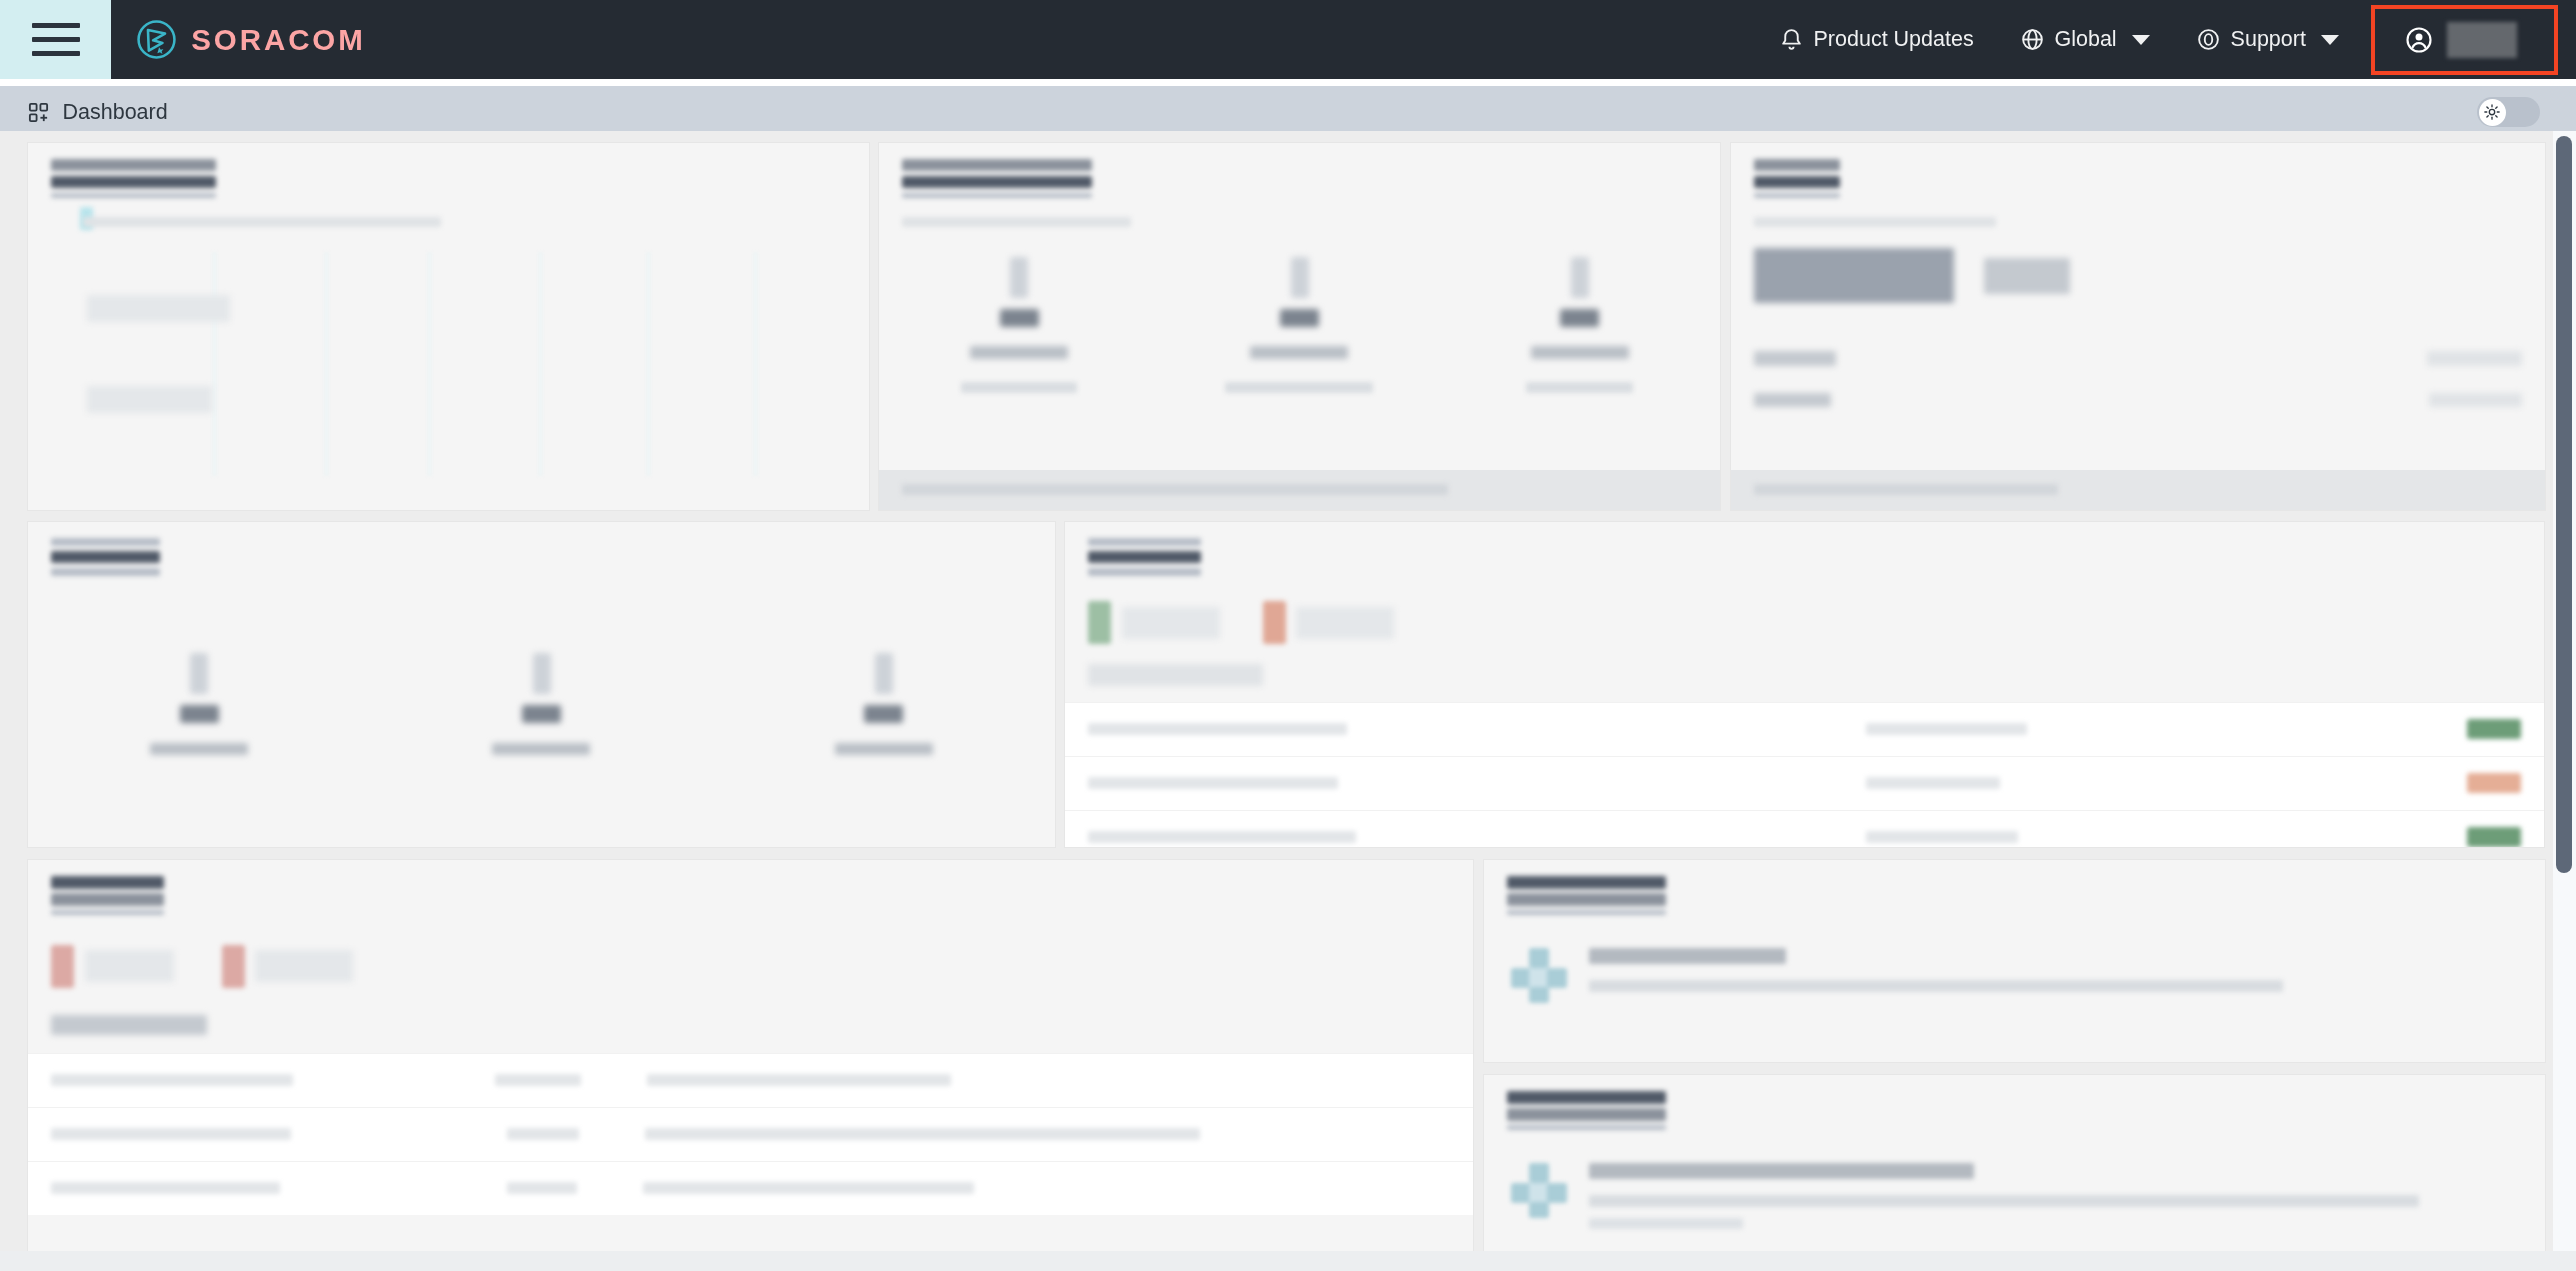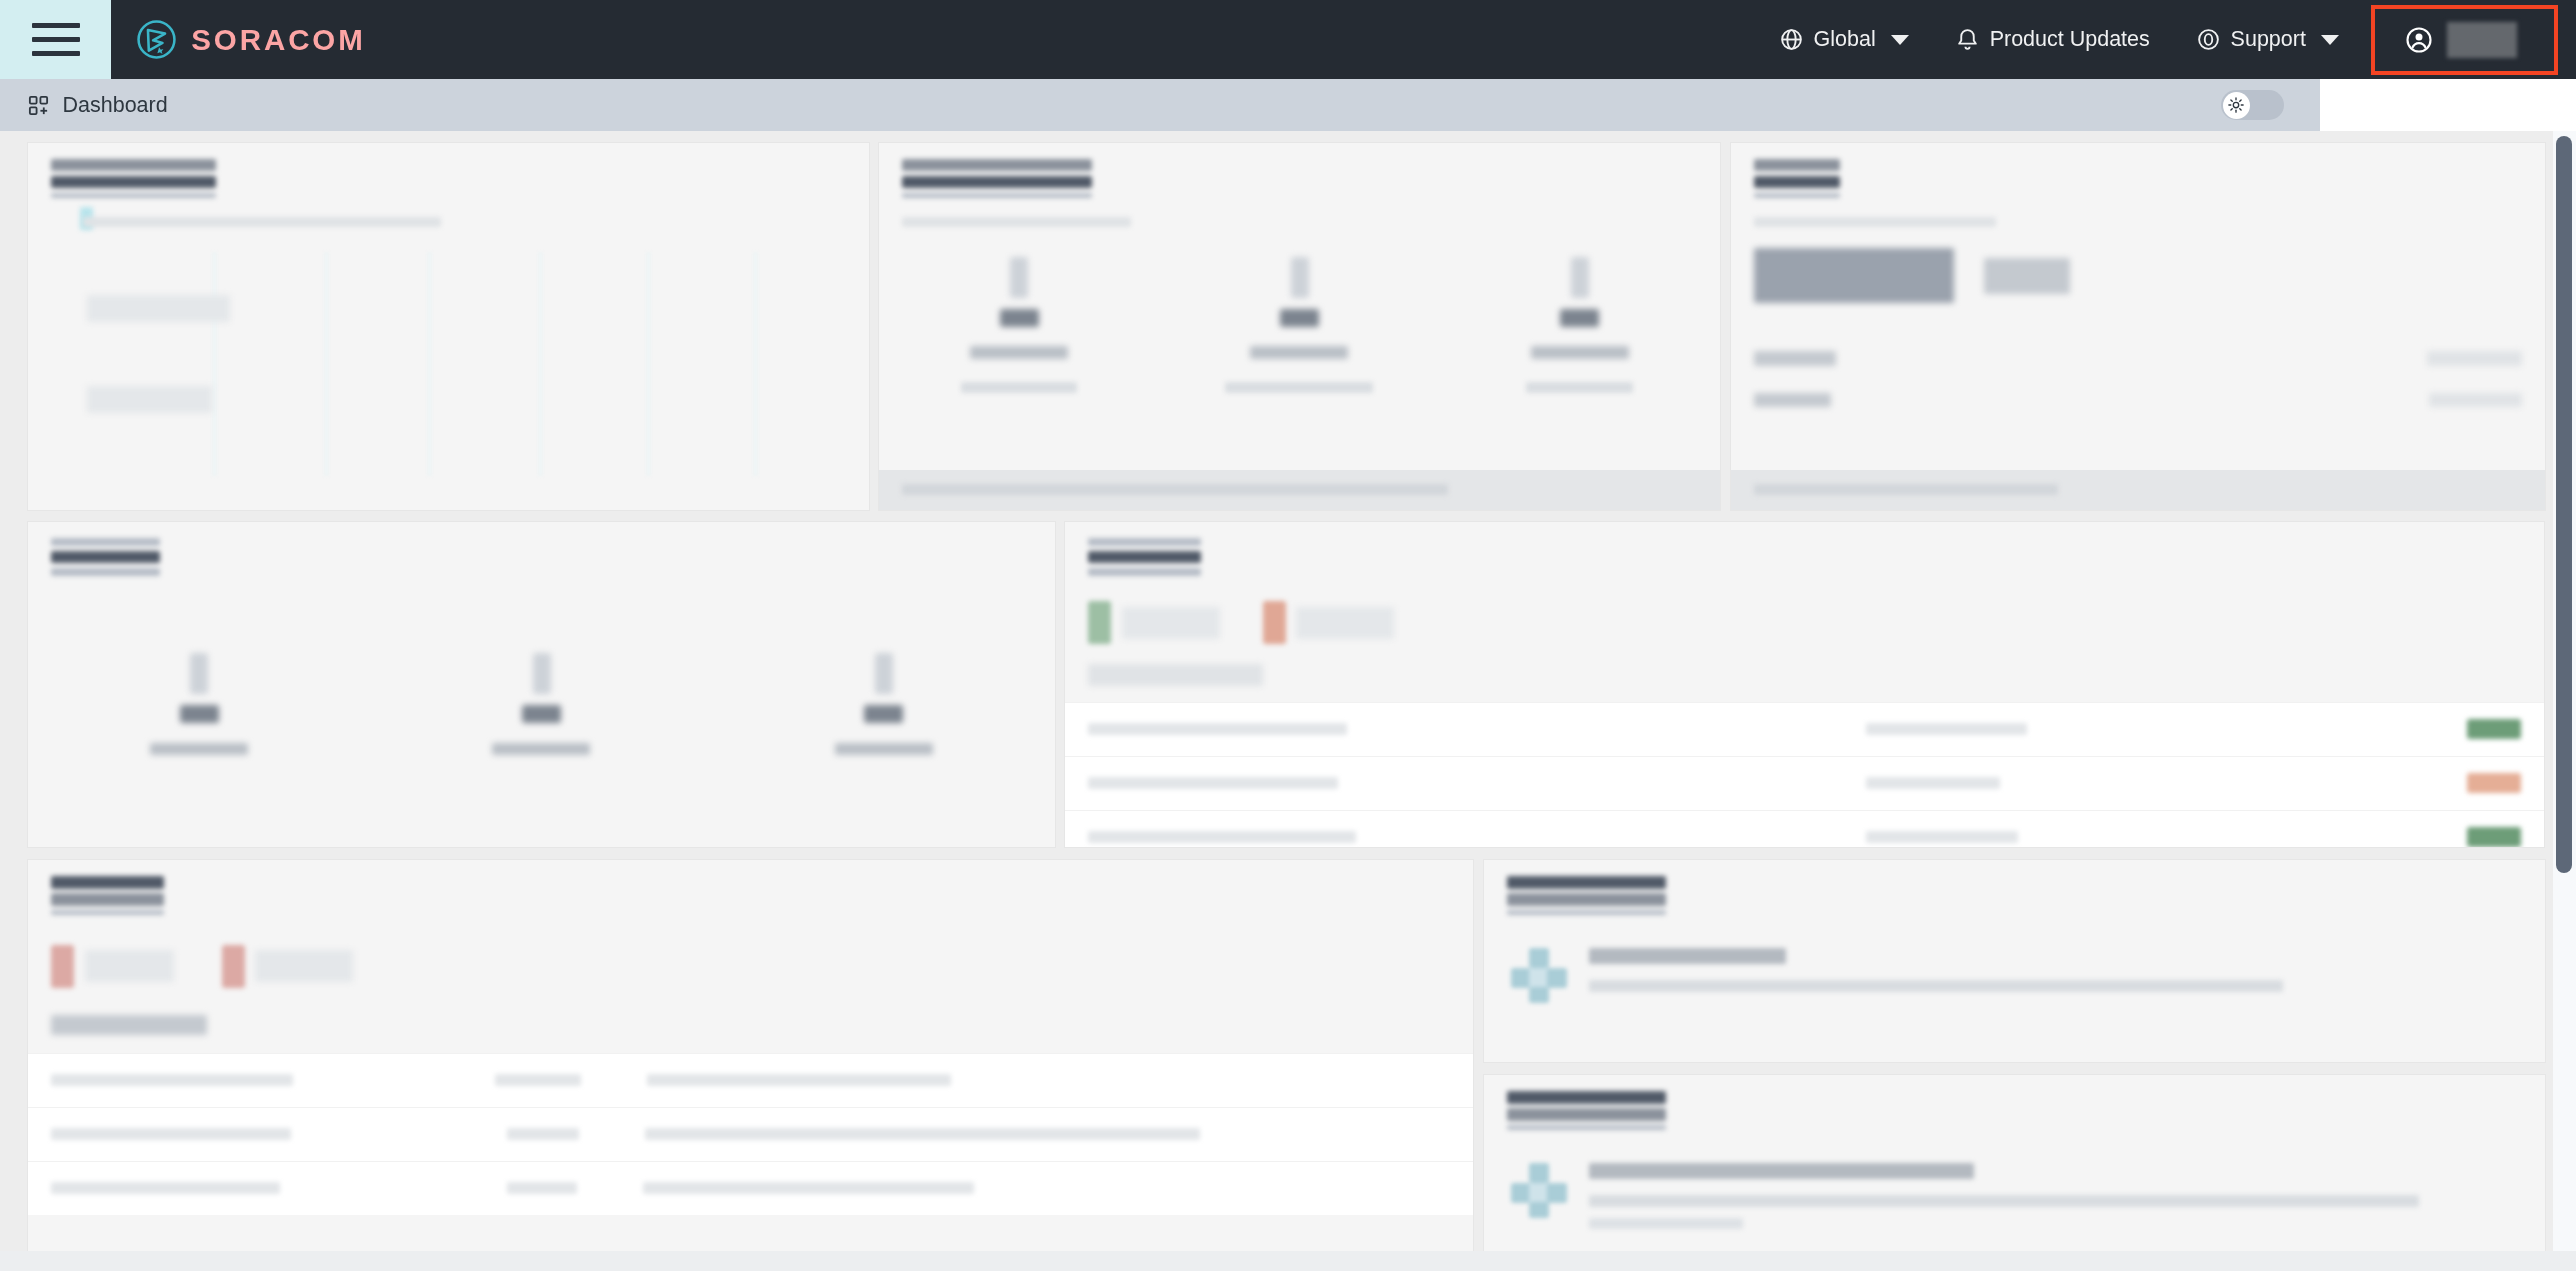--- a/index.html
+++ b/index.html
@@ -50,21 +50,21 @@
     position: relative;
     border: 4.5px solid #f44423;
     height: 70px; margin-left: 9px; margin-right: 5.4px;
     display:flex; align-items:center; padding: 0 25px 0 29px; gap: 12.5px;
     cursor:pointer;
   }
   .acct-redact { width: 70px; height: 36px; background:#64686d; filter: blur(2.1px); }
 
   
   .crumbbar {
-    position:absolute; top:79px; left:0; width:2320px; height:52px;
+    position:absolute; top:86px; left:0; width:2576px; height:52px;
     background: linear-gradient(#ccd3dc, #ccd3dc);
     display:flex; align-items:center;
   }
   .crumb { display:flex; align-items:center; gap:12.5px; margin-left:27px; cursor:pointer; }
   .crumb-label { color:#2e3740; font-size:21.5px; }
   .theme-toggle {
     margin-left:auto; margin-right:36px;
     width:63px; height:30px; border-radius:15px;
     background:#b9c1cc; position:relative; cursor:pointer;
   }
@@ -181,37 +181,37 @@
   <div class="brand">
     <svg class="brand-logo" viewBox="0 0 48 48">
       <circle cx="24" cy="24" r="21" fill="none" stroke="#3ab5c8" stroke-width="3"></circle>
       <path d="M14 13 L34 17 L20 25 L31 28 L15 37 Z" fill="none" stroke="#3ab5c8" stroke-width="3" stroke-linejoin="round"></path>
       <path d="M27 33 l2 3 l3 -1 l-2 3 l1 3 l-3 -2 l-3 1 l1 -3 z" fill="#3ab5c8"></path>
     </svg>
     <span class="brand-text">SORACOM</span>
   </div>
 
   <div class="nav-right">
+
+    <div class="nav-item">
+      <svg class="nav-icon" viewBox="0 0 24 24">
+        <path d="M12 3a6 6 0 0 0-6 6v4l-2 3h16l-2-3V9a6 6 0 0 0-6-6z" fill="none" stroke="#f0f1f2" stroke-width="1.8" stroke-linejoin="round"></path>
+        <path d="M10 19a2 2 0 0 0 4 0" fill="none" stroke="#f0f1f2" stroke-width="1.8"></path>
+      </svg>
+      <span>Product Updates</span>
+    </div>
 
     <div class="nav-item">
       <svg class="nav-icon" viewBox="0 0 24 24">
         <circle cx="12" cy="12" r="9" fill="none" stroke="#f0f1f2" stroke-width="1.8"></circle>
         <ellipse cx="12" cy="12" rx="4" ry="9" fill="none" stroke="#f0f1f2" stroke-width="1.8"></ellipse>
         <line x1="3" y1="12" x2="21" y2="12" stroke="#f0f1f2" stroke-width="1.8"></line>
       </svg>
       <span>Global</span>
       <span class="caret"></span>
-    </div>
-
-    <div class="nav-item">
-      <svg class="nav-icon" viewBox="0 0 24 24">
-        <path d="M12 3a6 6 0 0 0-6 6v4l-2 3h16l-2-3V9a6 6 0 0 0-6-6z" fill="none" stroke="#f0f1f2" stroke-width="1.8" stroke-linejoin="round"></path>
-        <path d="M10 19a2 2 0 0 0 4 0" fill="none" stroke="#f0f1f2" stroke-width="1.8"></path>
-      </svg>
-      <span>Product Updates</span>
     </div>
 
     <div class="nav-item">
       <svg class="nav-icon" viewBox="0 0 24 24">
         <circle cx="12" cy="12" r="9" fill="none" stroke="#f0f1f2" stroke-width="1.8"></circle>
         <ellipse cx="12" cy="12" rx="3.6" ry="5.2" fill="none" stroke="#f0f1f2" stroke-width="1.8"></ellipse>
       </svg>
       <span>Support</span>
       <span class="caret"></span>
     </div>

